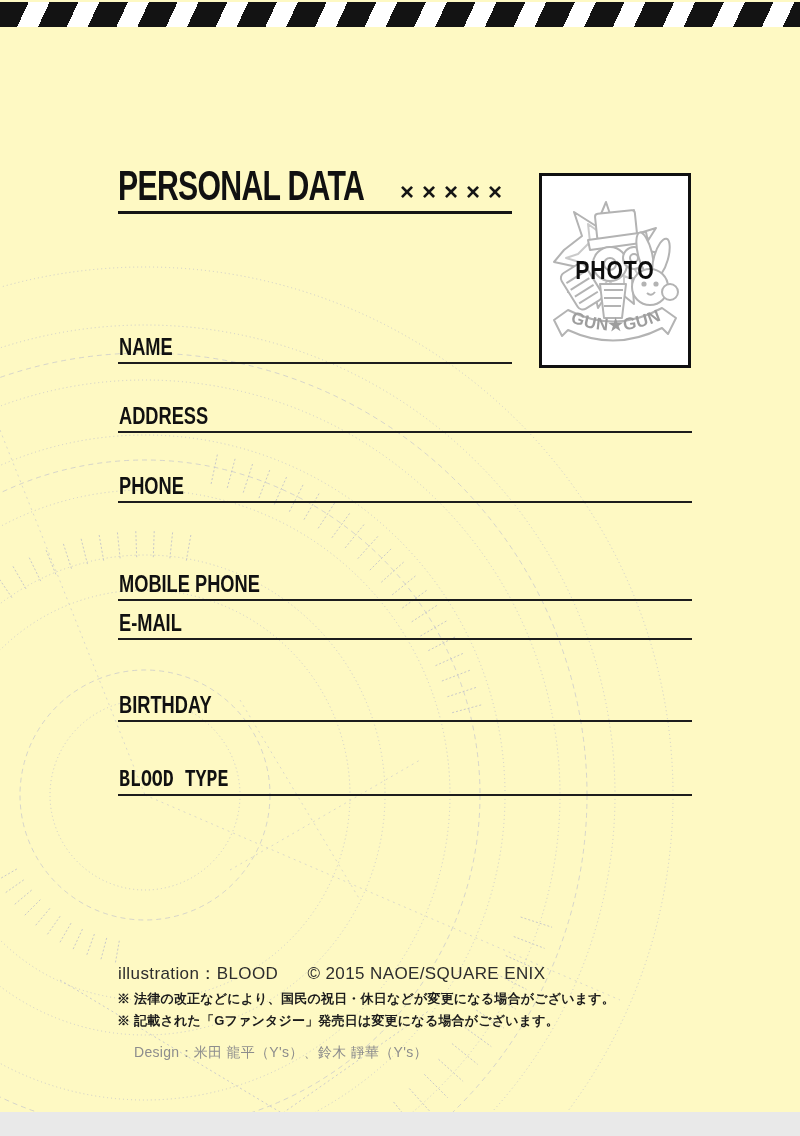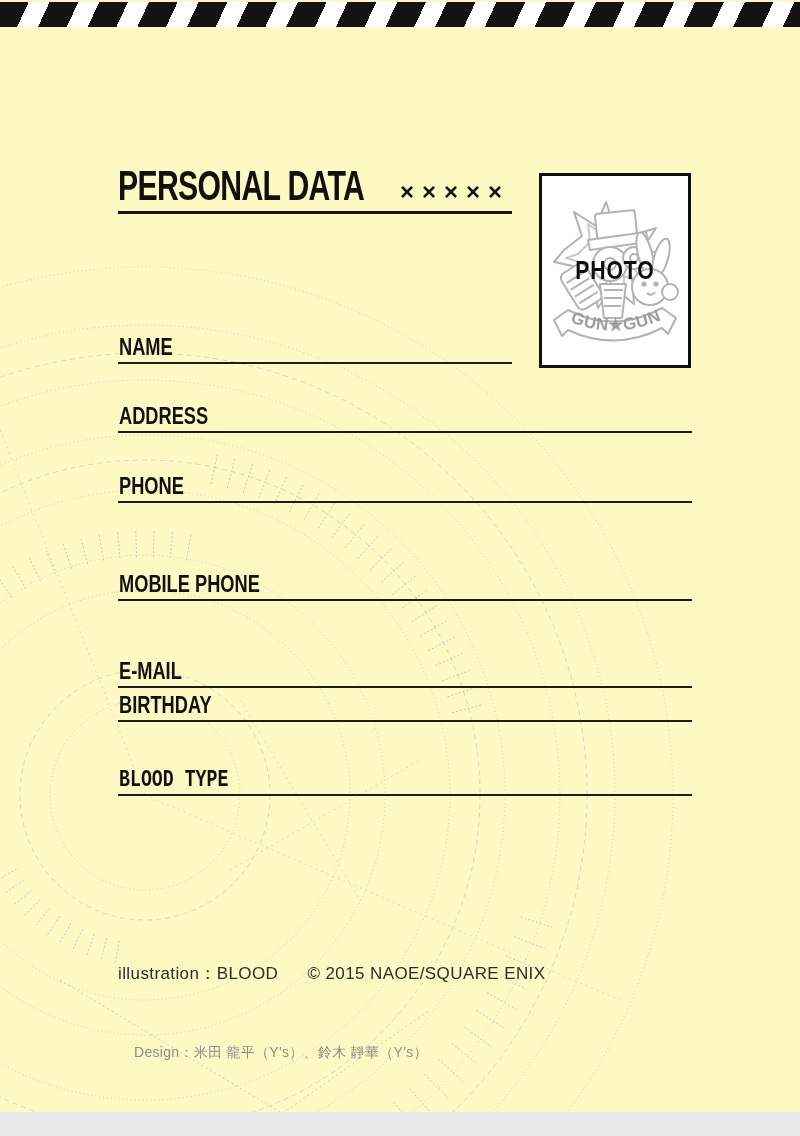--- a/index.html
+++ b/index.html
@@ -52,21 +52,21 @@
   }
   .field-label {
     position:absolute; left:1px; bottom:1px; display:inline-block;
     font-size:24px; font-weight:bold; white-space:nowrap; color:#111;
     transform:scaleX(0.76); transform-origin:bottom left; letter-spacing:0px;
   }
   .f-name        { top:334px; width:394px; }
   .f-address     { top:403px; width:574px; }
   .f-phone       { top:473px; width:574px;text-align:center; }
   .f-mobile      { top:571px; width:574px; }
-  .f-email       { top:610px; width:574px;margin-top:48px; }
+  .f-email       { top:610px; width:574px; }
   .f-birthday    { top:692px; width:574px;text-align:center; }
   .f-bloodtype   { top:766px; width:574px;font-family:Liberation Mono, monospace; }
   
   .credit-row {
     position:absolute; left:118px; top:962px; z-index:2;
     font-size:17px; color:#2d2d2d; letter-spacing:0.4px; white-space:nowrap;
   }
   .credit-row .copyright { margin-left:24px; }
   .notes {
     position:absolute; left:117px; top:988px; z-index:2;
@@ -244,15 +244,19 @@
     <span class="field-label">BIRTHDAY</span>
   </div>
   <div class="field f-bloodtype">
     <span class="field-label">BLOOD TYPE</span>
   </div>
 
   <div class="credit-row">
     <span>illustration：BLOOD</span>
     <span class="copyright">© 2015 NAOE/SQUARE ENIX</span>
   </div>
+  <div class="notes">
+    <div>※ 法律の改正などにより、国民の祝日・休日などが変更になる場合がございます。</div>
+    <div>※ 記載された「Gファンタジー」発売日は変更になる場合がございます。</div>
+  </div>
   <div class="design-credit">Design：米田 龍平（Y's）、鈴木 靜華（Y's）</div>
 
 </div>
 
 </body></html>

